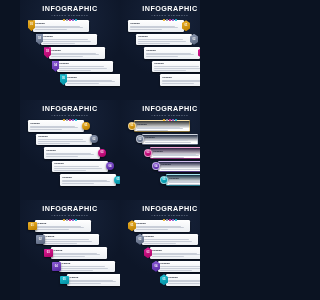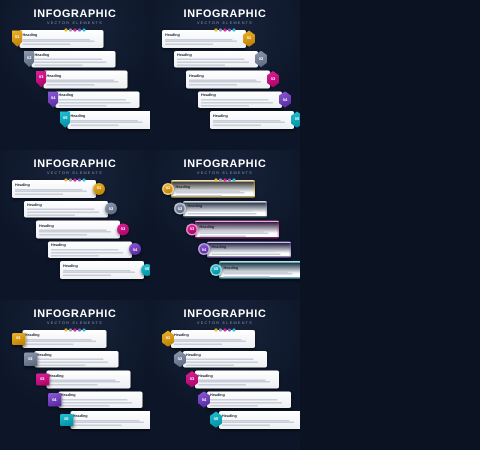--- a/index.html
+++ b/index.html
@@ -1,17 +1,17 @@
 <!DOCTYPE html>
 <html><head>
 <meta charset="utf-8">
 <style>
   html,body{margin:0;padding:0;background:#0b1322;}
   body{width:200px;height:300px;overflow:hidden;font-family:"Liberation Sans",sans-serif;}
-  .grid{display:grid;grid-template-columns:100px 100px;grid-template-rows:100px 100px 100px;width:200px;height:300px;}
+  .grid{display:grid;grid-template-columns:100px 100px;grid-template-rows:100px 100px 100px;width:200px;height:300px;margin-left:20px;}
   .panel{position:relative;width:100px;height:100px;background:#0d1628;overflow:hidden;}
   .panel:before{content:"";position:absolute;left:0;top:0;right:0;bottom:0;
     background:radial-gradient(circle at 50% 18%, #18243c 0%, #0d1628 62%);}
   .hdr{position:absolute;left:0;right:0;top:5px;text-align:center;z-index:3;}
   .hdr .t{font-size:7.2px;font-weight:bold;color:#ffffff;letter-spacing:.45px;line-height:8px;}
   .hdr .s{font-size:2.5px;color:#8c97ab;letter-spacing:.85px;line-height:4px;margin-top:.5px;}
   .dots{margin-top:1.5px;display:flex;justify-content:center;gap:1.3px;}
   .dots i{display:block;width:1.7px;height:1.7px;border-radius:50%;}
   .steps{position:absolute;left:0;top:20px;width:100px;height:78px;z-index:2;}
   .row{position:absolute;display:flex;align-items:center;height:11.5px;}

